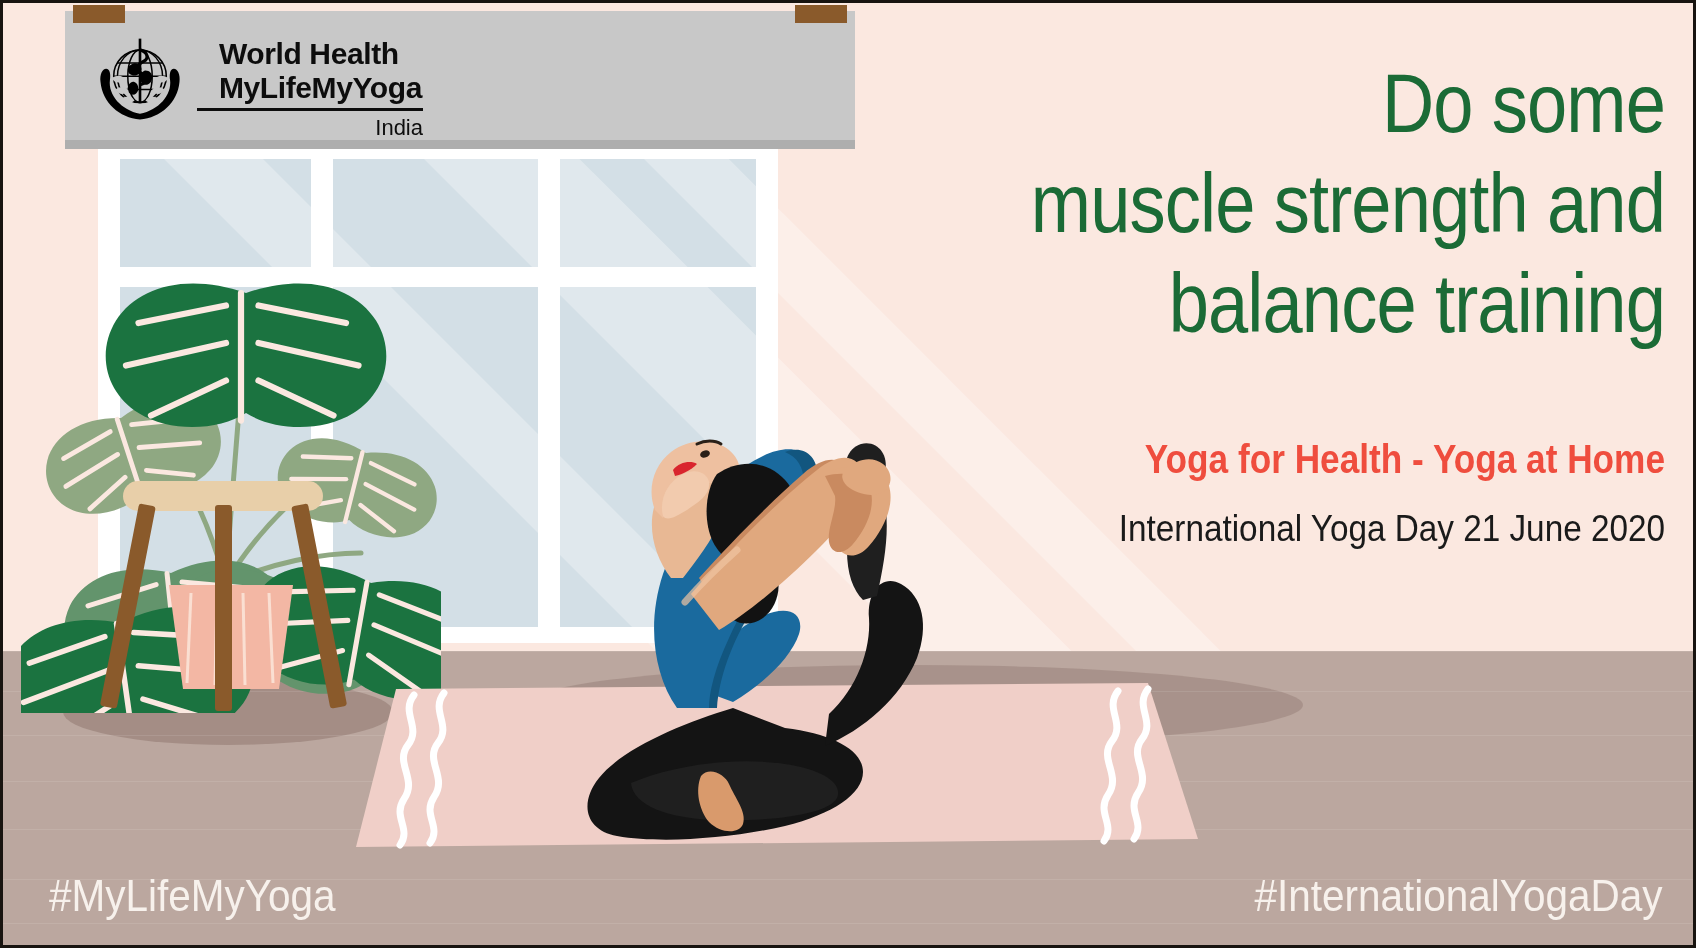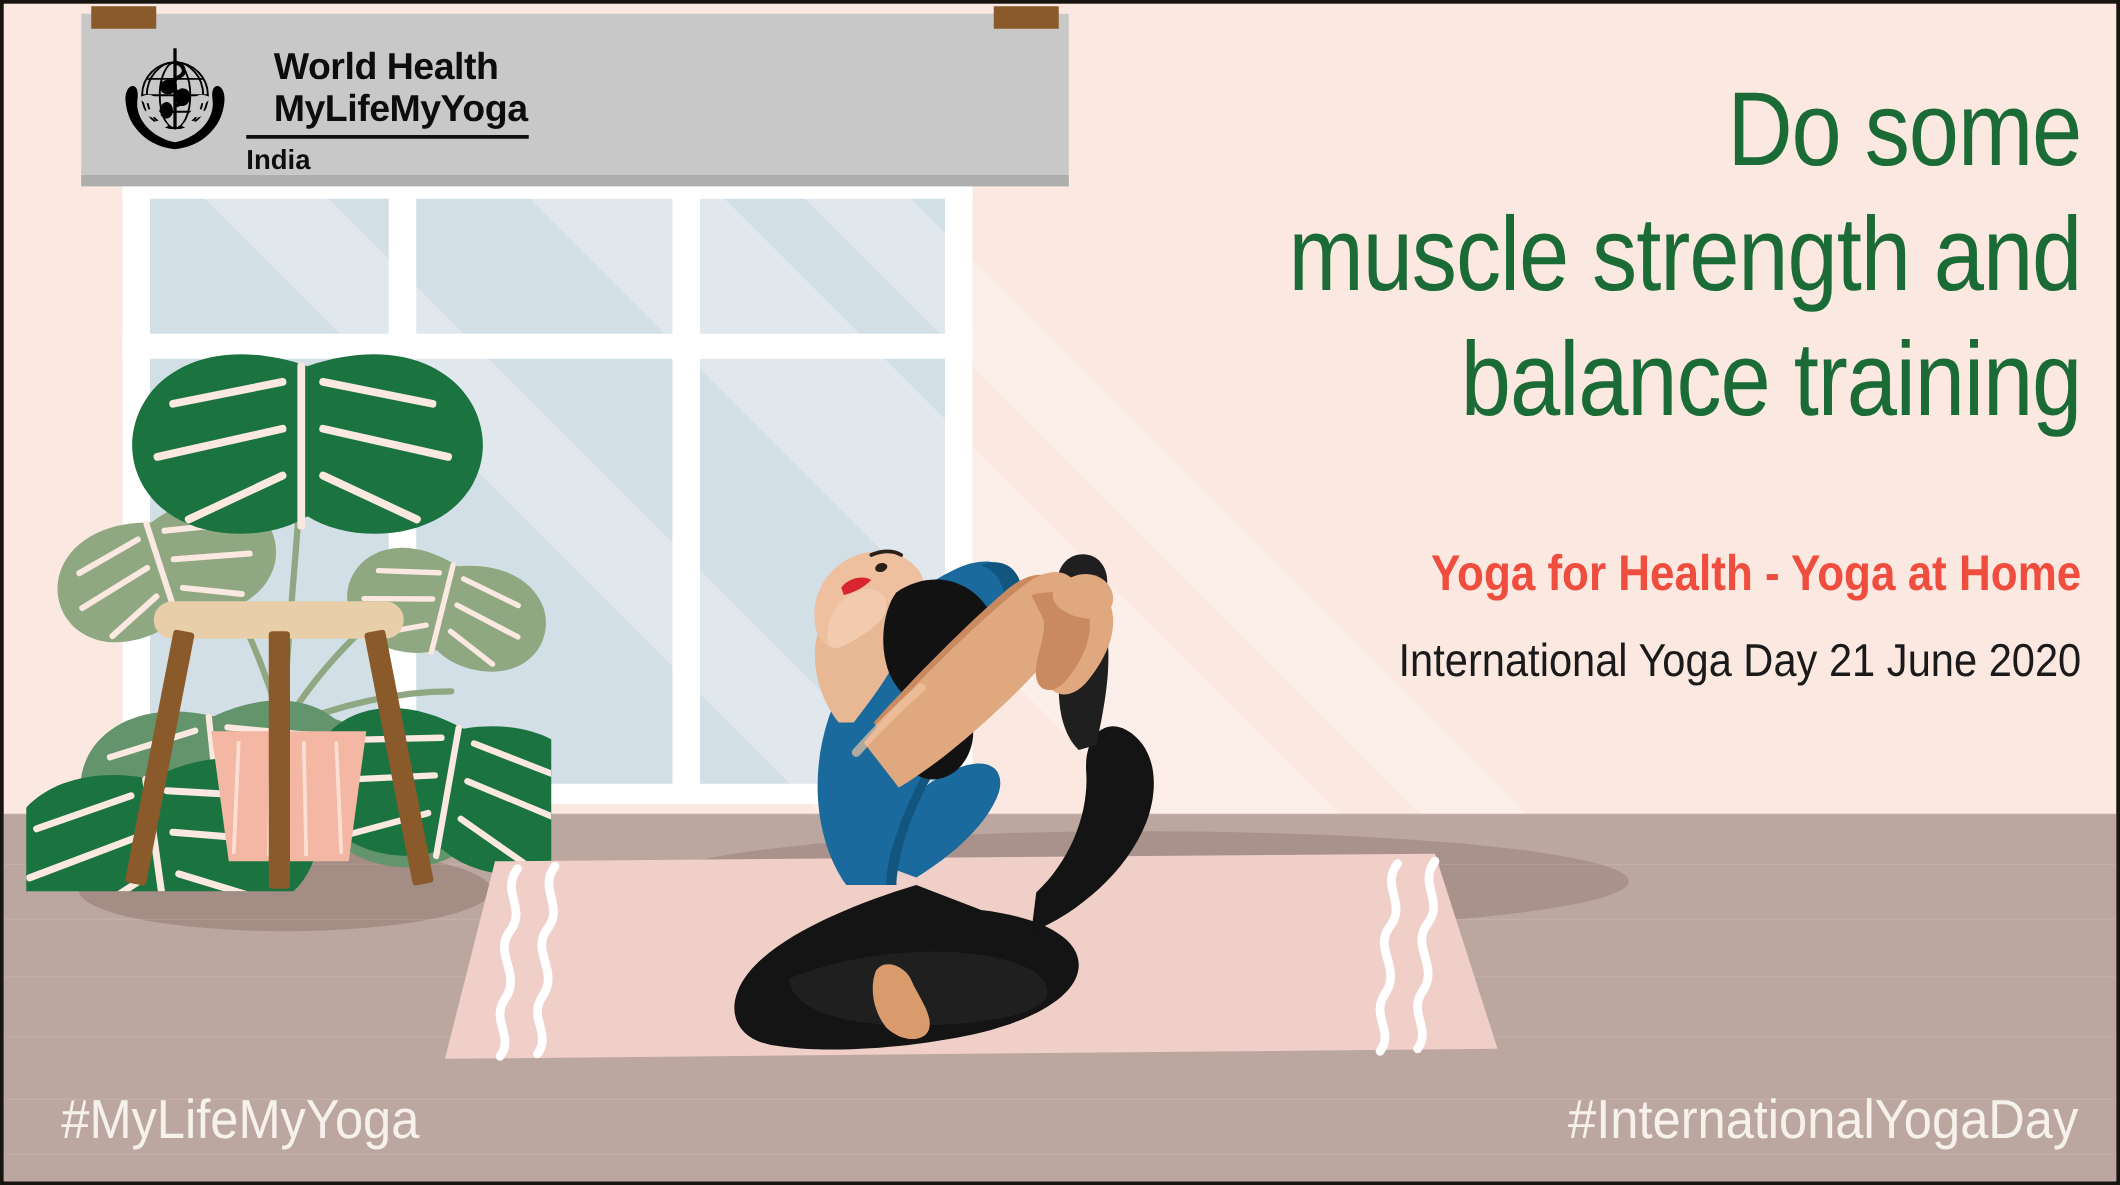--- a/index.html
+++ b/index.html
@@ -27,21 +27,21 @@
 
   
   #banner{left:62px;top:8px;width:790px;height:138px;background:#c8c8c8;}
   #bannerFoot{position:absolute;left:0;bottom:0;width:100%;height:9px;background:#aeaeae;}
   .tab{position:absolute;top:-6px;width:52px;height:18px;background:#8a5a2b;}
   .tab.l{left:8px;} .tab.r{right:8px;}
   #whoLogo{position:absolute;left:28px;top:22px;width:94px;height:94px;}
   #whoText{position:absolute;left:132px;top:26px;color:#0d0d0d;}
   #whoText .l1,#whoText .l2{font-weight:bold;font-size:30px;line-height:34px;letter-spacing:-.4px;margin-left:22px;}
   #whoRule{width:226px;height:2.5px;background:#0d0d0d;margin-top:3px;}
-  #whoIndia{font-weight:bold;font-size:22px;text-align:left;width:226px;margin-top:4px;}
+  #whoIndia{font-weight:normal;font-size:22px;text-align:right;width:226px;margin-top:4px;}
 
   
   #plant{left:18px;top:150px;width:420px;height:560px;}
 
   
   #stool{left:120px;top:478px;width:200px;height:230px;}
   #stoolTop{position:absolute;left:0;top:0;width:200px;height:30px;border-radius:15px;background:#e8cfa9;}
   .leg{position:absolute;background:#8a5a2b;}
 
   

